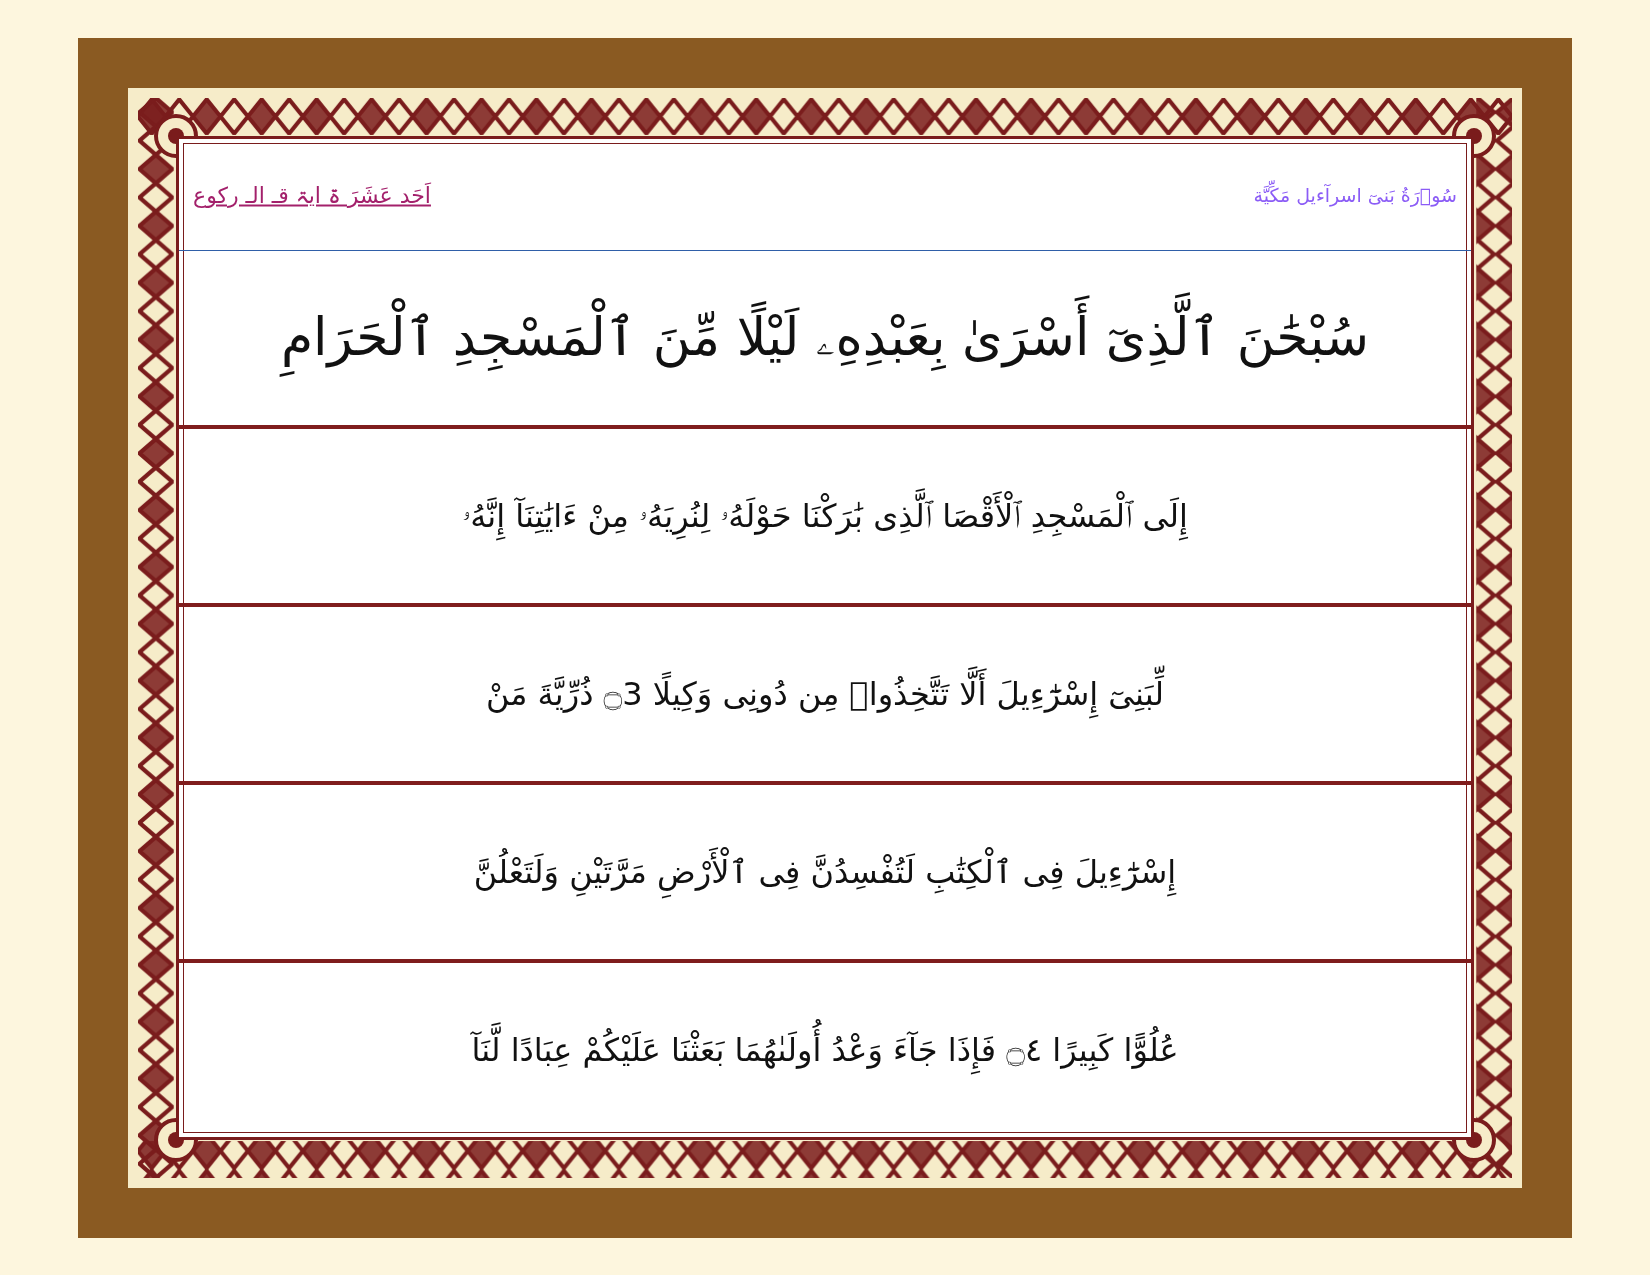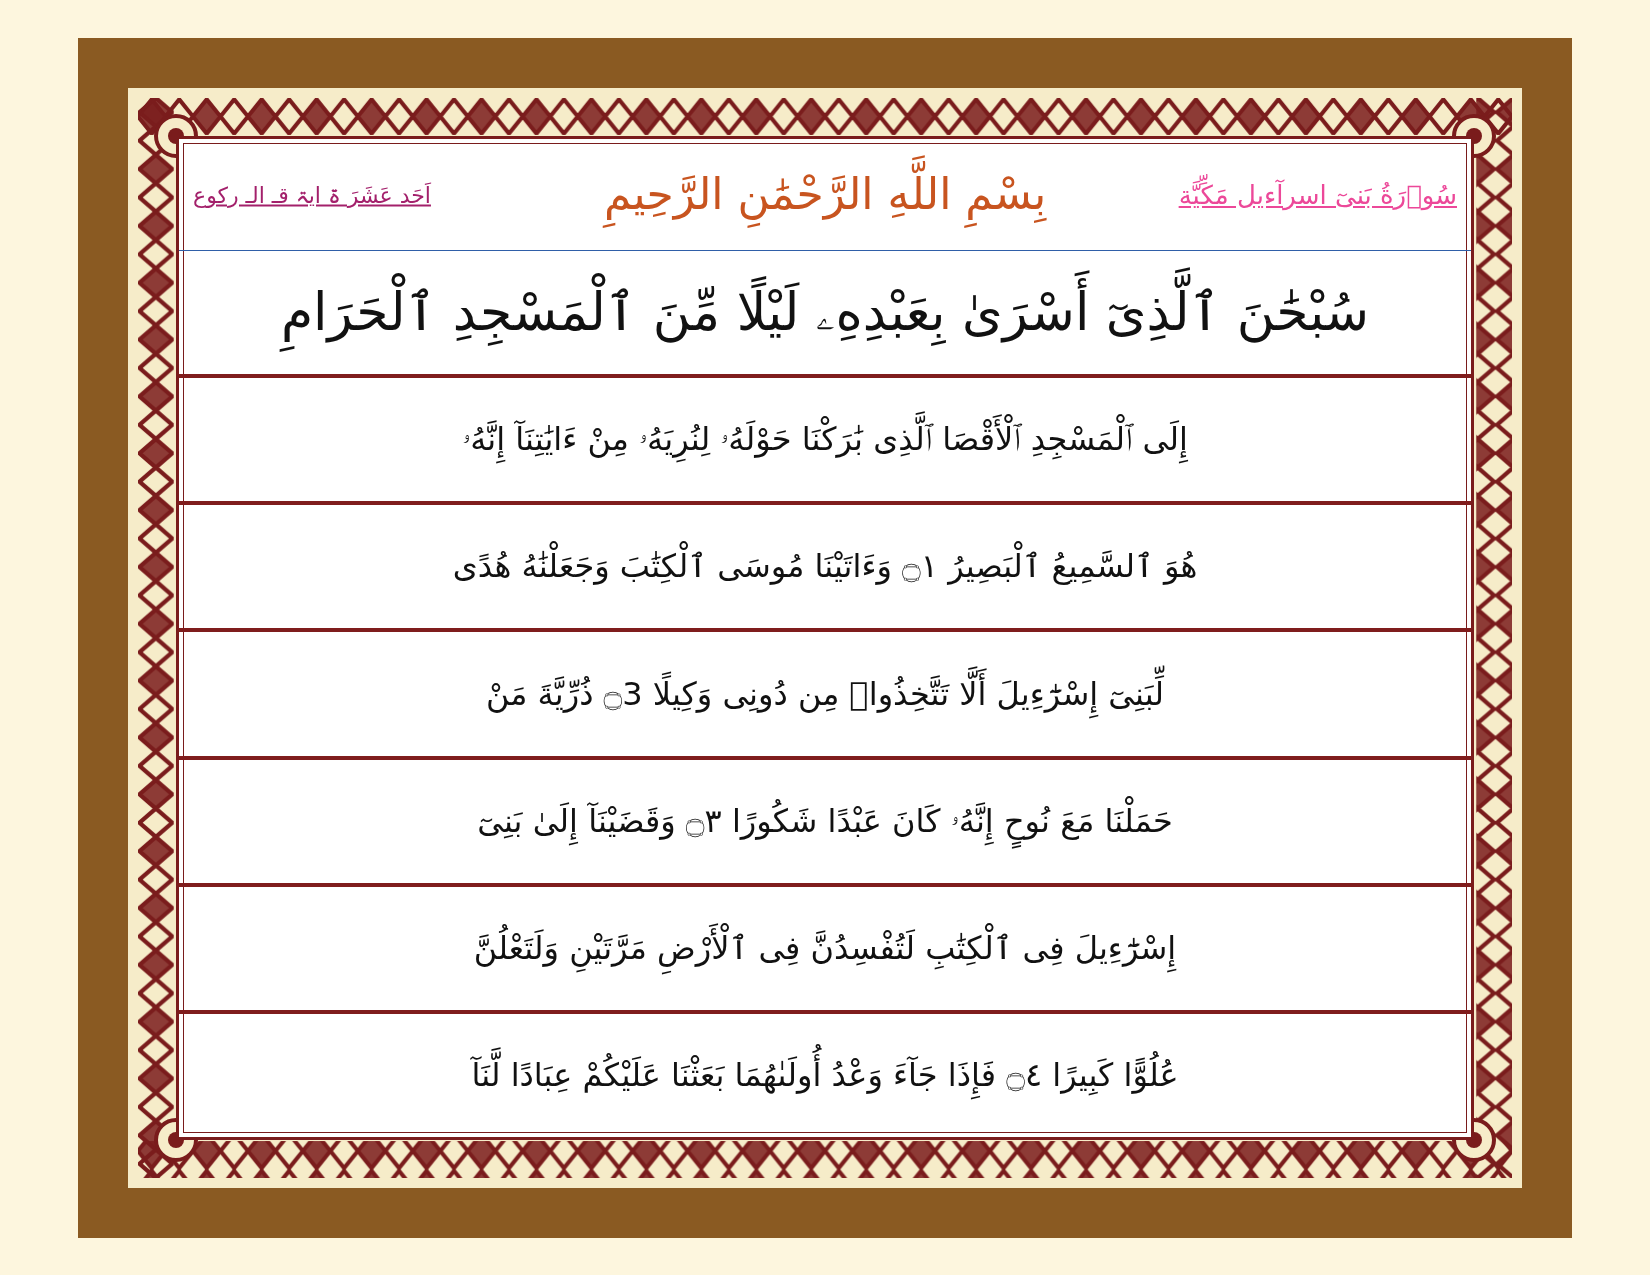--- a/index.html
+++ b/index.html
@@ -139,24 +139,23 @@
   }
   .l-main { font-size: 52px; }
   .l-main-sm { font-size: 32px; }
 
   .bismillah {
     font-size: 44px;
     color: #c8541f;
     white-space: nowrap;
   }
   .surah-title {
-    font-size: 26px;
-    color: #ec4899;
-    white-space: nowrap;
-    text-decoration: underline;
+    font-size: 19px;
+    color: #8b5cf6;
+    white-space: nowrap;
   }
   .surah-meta {
     font-size: 22px;
     color: #a3206b;
     white-space: nowrap;
     text-decoration: underline;
   }
   .hdr-left, .hdr-right {
     position: absolute;
     top: 50%;
@@ -196,44 +195,37 @@
       <div class="corner-dot cd-tr"></div>
       <div class="corner-dot cd-bl"></div>
       <div class="corner-dot cd-br"></div>
 
       <div class="frame-inner-line">
         <div class="frame-inner-line2"></div>
 
         <div class="text-block">
 
           <div class="header-line">
-            <span class="bismillah arabic">بِسْمِ اللَّهِ الرَّحْمَٰنِ الرَّحِيمِ</span>
             <span class="surah-title hdr-right">سُوۡرَةُ بَنیٓ اسرآءیل مَکِّیَّة</span>
             <span class="surah-meta hdr-left">اَحَد عَشَرَ ۃ ایۃ قـ الـ رکوع</span>
           </div>
 
           <div class="ayah-line">
             <span class="arabic l-main">سُبْحَٰنَ ٱلَّذِىٓ أَسْرَىٰ بِعَبْدِهِۦ لَيْلًا مِّنَ ٱلْمَسْجِدِ ٱلْحَرَامِ</span>
           </div>
 
           <div class="ayah-line">
             <span class="arabic l-main-sm">إِلَى ٱلْمَسْجِدِ ٱلْأَقْصَا ٱلَّذِى بَٰرَكْنَا حَوْلَهُۥ لِنُرِيَهُۥ مِنْ ءَايَٰتِنَآ إِنَّهُۥ</span>
           </div>
 
-          <div class="ayah-line">
-            <span class="arabic l-main-sm">هُوَ ٱلسَّمِيعُ ٱلْبَصِيرُ ۝١ وَءَاتَيْنَا مُوسَى ٱلْكِتَٰبَ وَجَعَلْنَٰهُ هُدًى</span>
-          </div>
 
           <div class="ayah-line">
             <span class="arabic l-main-sm">لِّبَنِىٓ إِسْرَٰٓءِيلَ أَلَّا تَتَّخِذُوا۟ مِن دُونِى وَكِيلًا ۝3 ذُرِّيَّةَ مَنْ</span>
           </div>
 
-          <div class="ayah-line">
-            <span class="arabic l-main-sm">حَمَلْنَا مَعَ نُوحٍ إِنَّهُۥ كَانَ عَبْدًا شَكُورًا ۝٣ وَقَضَيْنَآ إِلَىٰ بَنِىٓ</span>
-          </div>
 
           <div class="ayah-line">
             <span class="arabic l-main-sm">إِسْرَٰٓءِيلَ فِى ٱلْكِتَٰبِ لَتُفْسِدُنَّ فِى ٱلْأَرْضِ مَرَّتَيْنِ وَلَتَعْلُنَّ</span>
           </div>
 
           <div class="ayah-line">
             <span class="arabic l-main-sm">عُلُوًّا كَبِيرًا ۝٤ فَإِذَا جَآءَ وَعْدُ أُولَىٰهُمَا بَعَثْنَا عَلَيْكُمْ عِبَادًا لَّنَآ</span>
           </div>
 
         </div>

